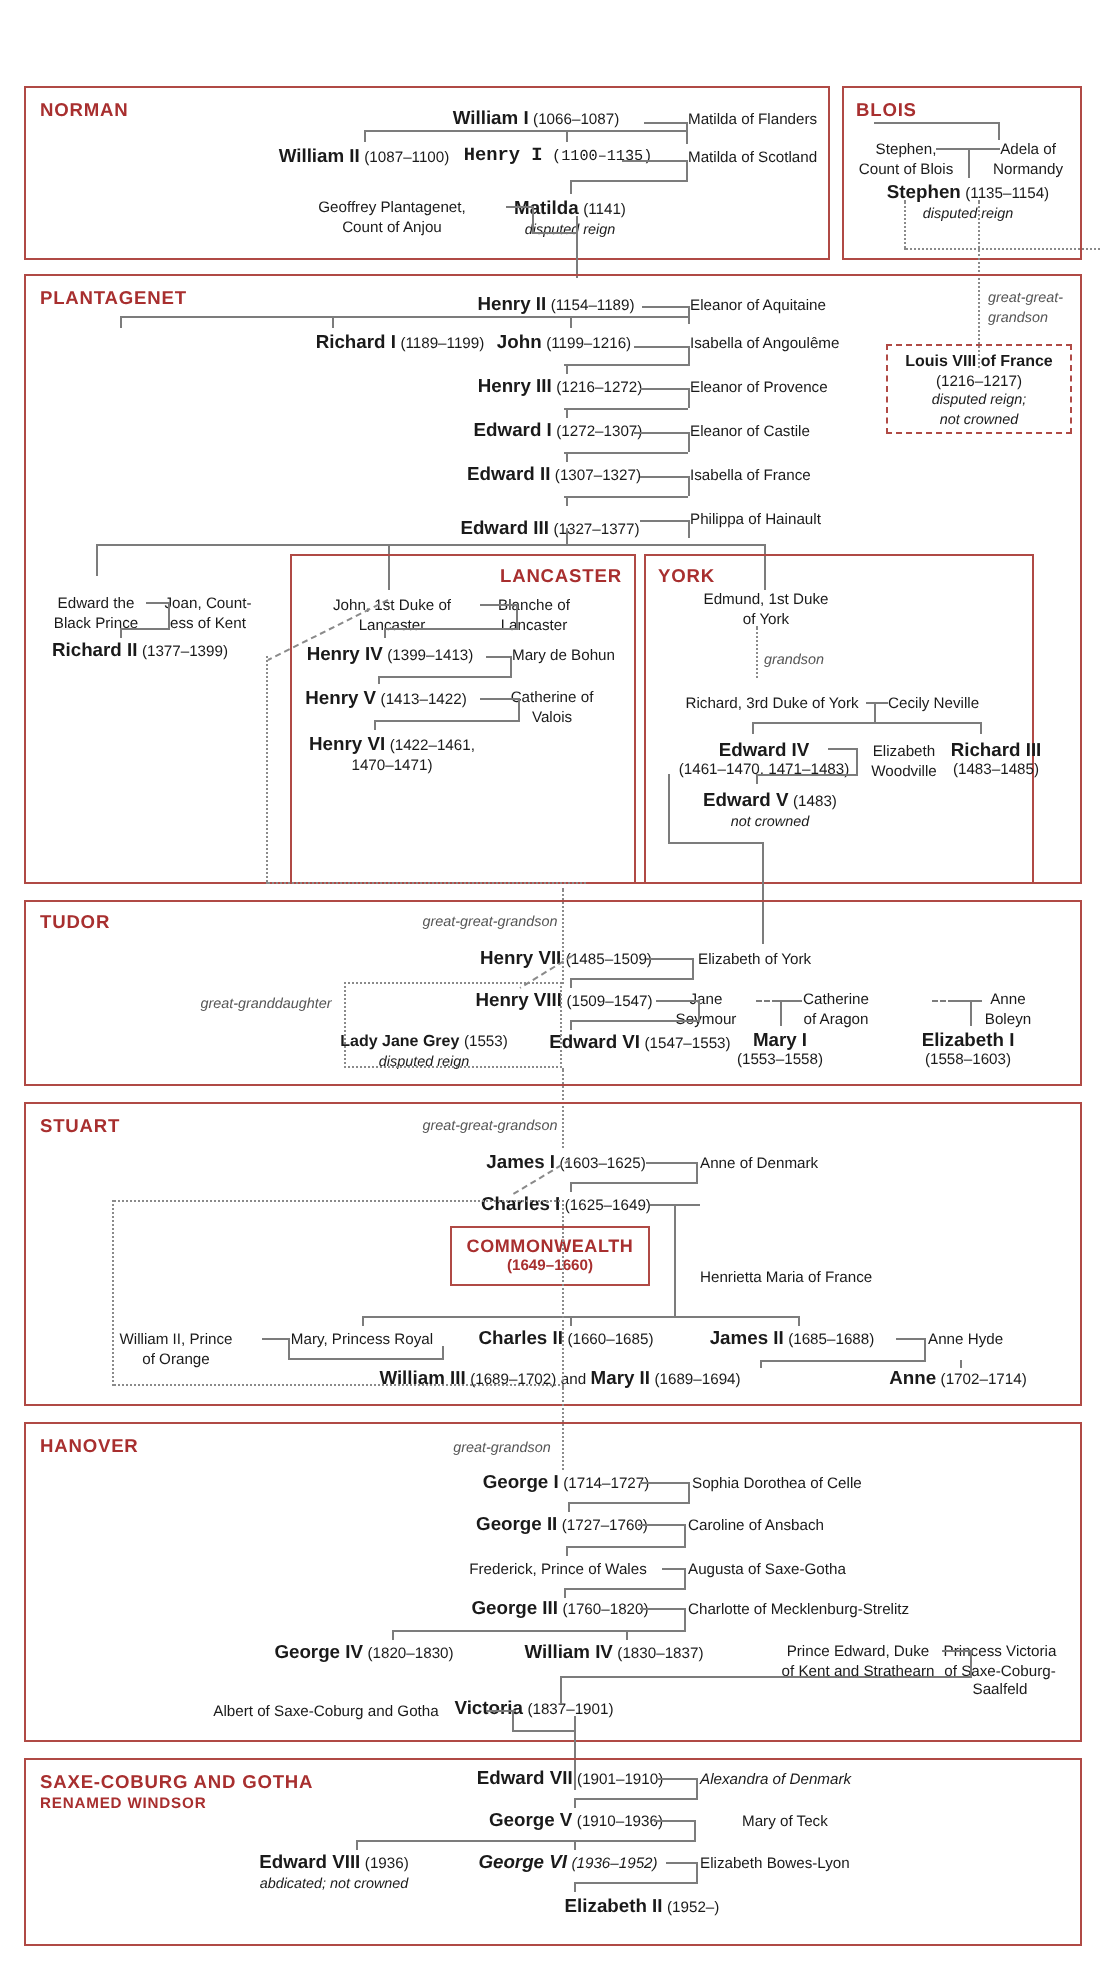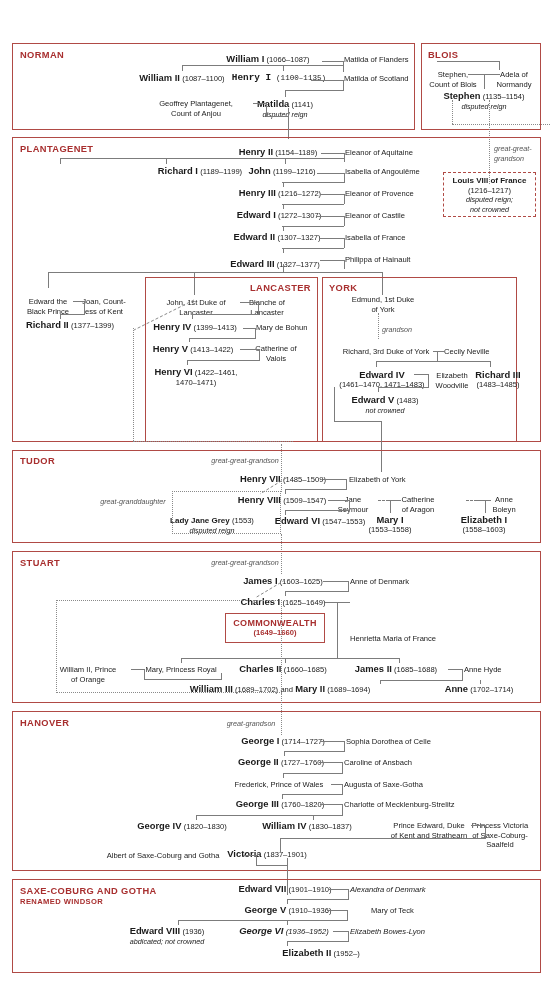--- a/index.html
+++ b/index.html
@@ -687,21 +687,21 @@
   </div>
   <div class="node c" style="left:167px; top:926px;">
     <div><span class="nm">Edward VIII</span>
       <span class="dt">(1936)</span></div>
     <div class="note">abdicated; not crowned</div>
   </div>
   <div class="node c" style="left:284px; top:926px;font-style:italic;">
     <span class="nm">George VI</span>
     <span class="dt">(1936–1952)</span>
   </div>
-  <div class="node l" style="left:350px; top:927px;font-style:italic;">
+  <div class="node l" style="left:350px; top:927px;">
     <span class="plain">Elizabeth Bowes-Lyon</span>
   </div>
   <div class="node c" style="left:288px; top:948px;margin-left:33px;">
     <span class="nm">Elizabeth II</span>
     <span class="dt">(1952–)</span>
   </div>
 
   <div class="ln lnh" style="left:328px; top:889px; width:21px;"></div>
   <div class="ln lnv" style="left:348px; top:889px; height:11px;"></div>
   <div class="ln lnh" style="left:287px; top:899px; width:61px;"></div>

